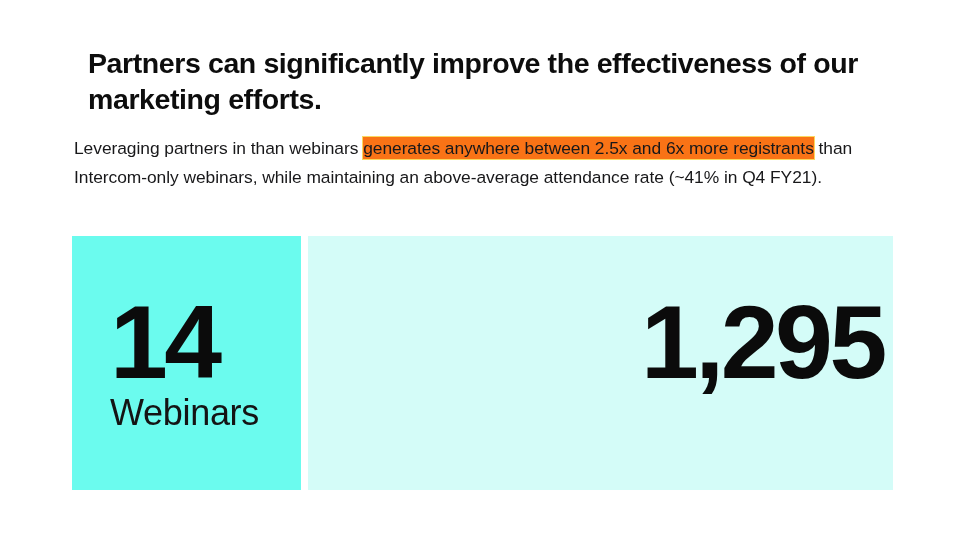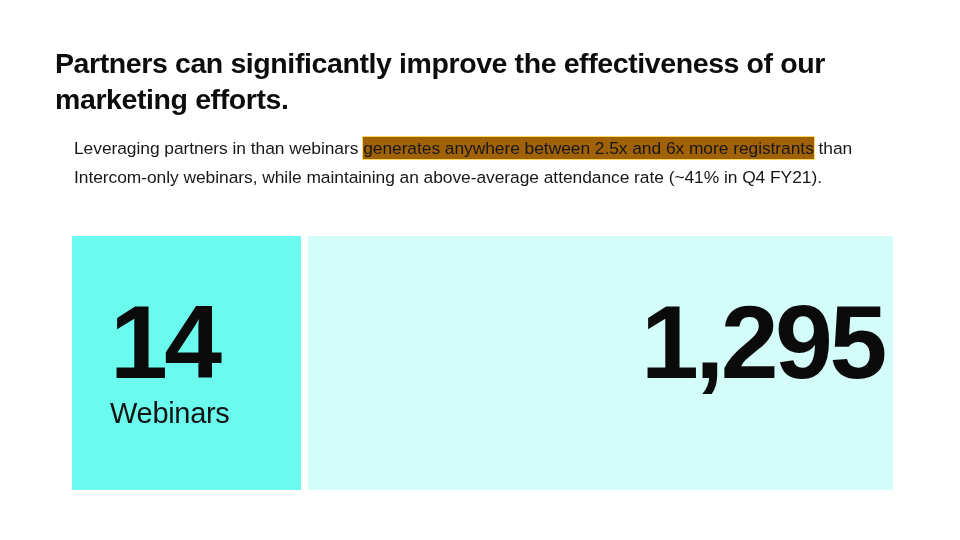--- a/index.html
+++ b/index.html
@@ -18,21 +18,21 @@
 
   .slide {
     position: absolute;
     inset: 0;
     background: #ffffff;
   }
 
   
   .headline {
     position: absolute;
-    left: 55px;
+    left: 88px;
     top: 26px;
     width: 830px;
     font-size: 28.5px;
     line-height: 36px;
     font-weight: 700;
     letter-spacing: -0.4px;
     color: #0d0d0d;
     font-family: "Liberation Sans", sans-serif;
   }
 
@@ -42,21 +42,21 @@
     left: 74px;
     top: 117px;
     width: 810px;
     font-size: 17.4px;
     line-height: 28.5px;
     font-weight: 400;
     color: #18181a;
     letter-spacing: -0.05px;
   }
   .hl {
-    background: #a16207;
+    background: #f97316;
     box-shadow: 0 0 0 1px #FBD85F;
     padding: 1px 0;
   }
 
   
   .panel-primary {
     position: absolute;
     left: 72px;
     top: 236px;
     width: 229px;
@@ -85,21 +85,21 @@
     line-height: 104px;
     font-weight: 700;
     letter-spacing: -3.5px;
     color: #0b0b0b;
     white-space: nowrap;
   }
   .stat-label {
     position: absolute;
     left: 0;
     top: 160px;
-    font-size: 29px;
+    font-size: 36px;
     line-height: 34px;
     font-weight: 400;
     letter-spacing: -0.3px;
     color: #141414;
     white-space: nowrap;
   }
 
   #stat-0 { left: 110px; width: 160px; }
   #stat-1 { left: 330px; width: 270px; }
   #stat-2 { left: 641px; width: 260px; }

